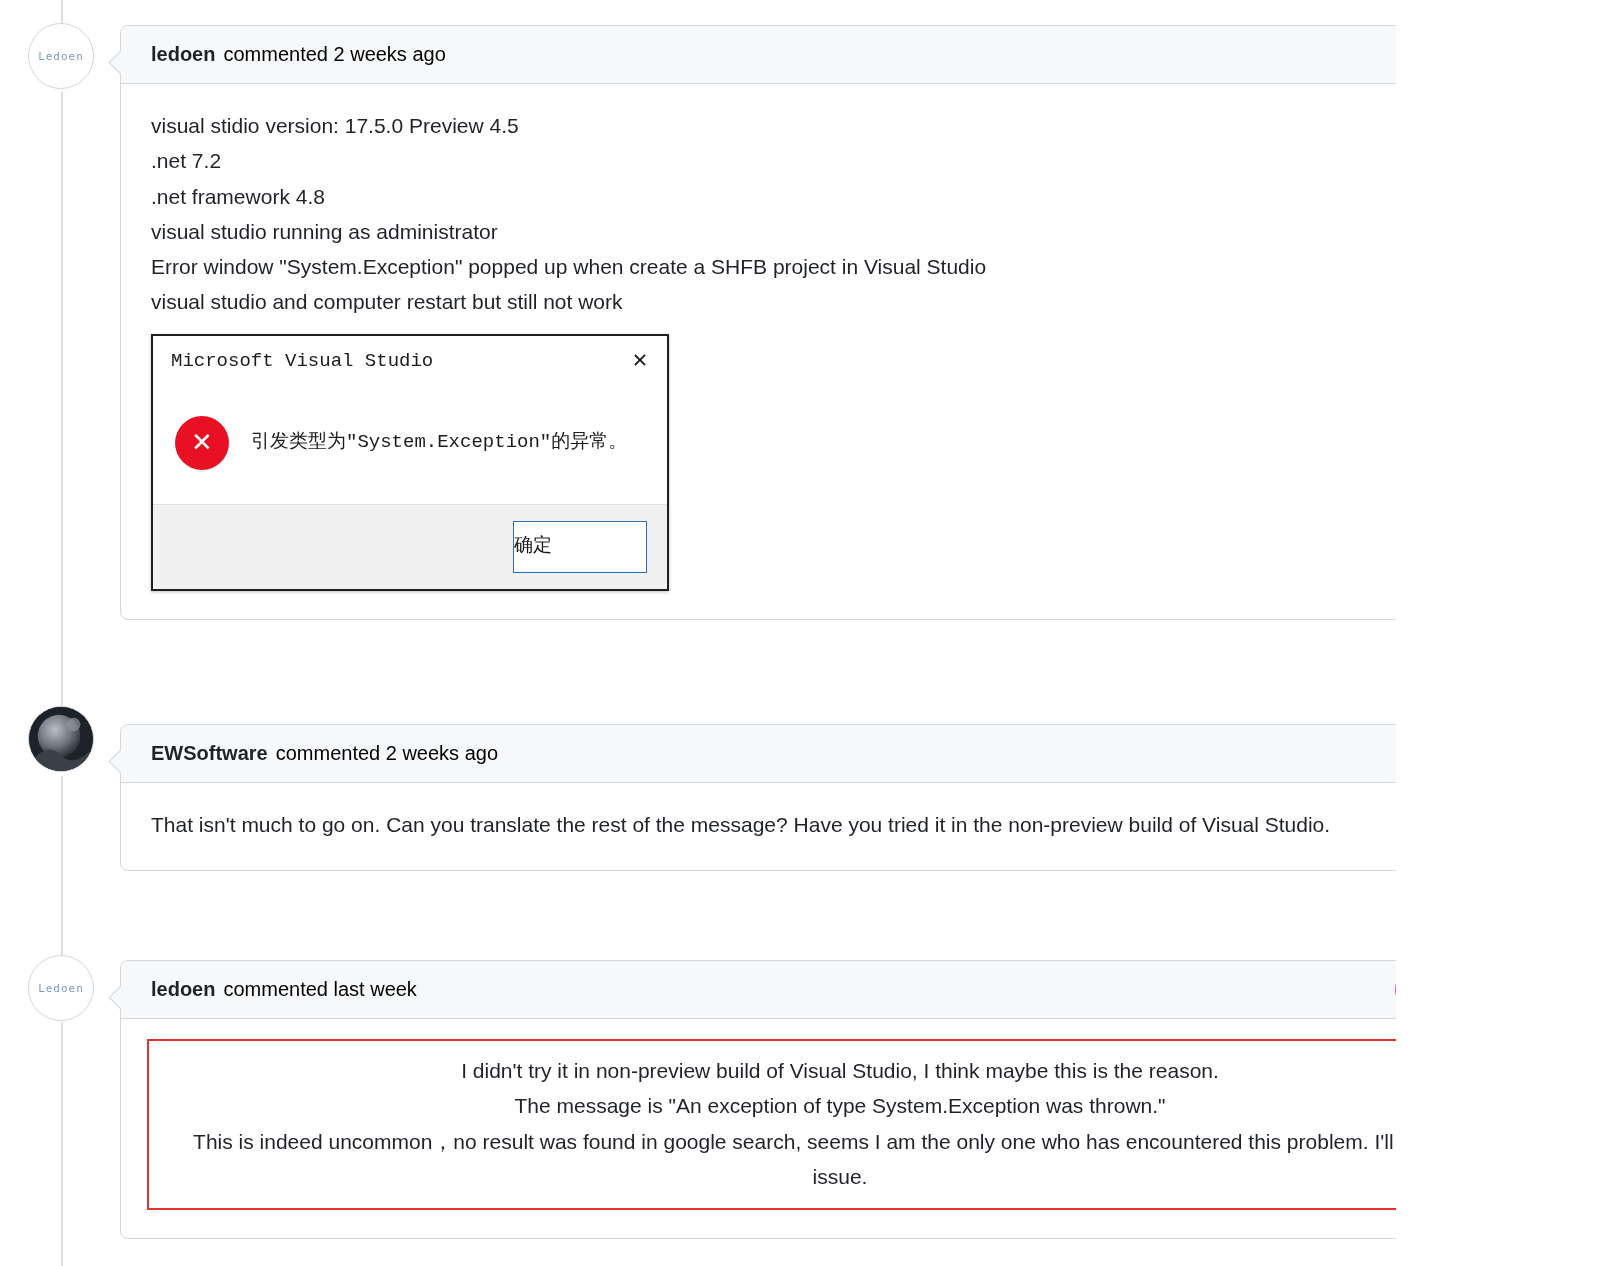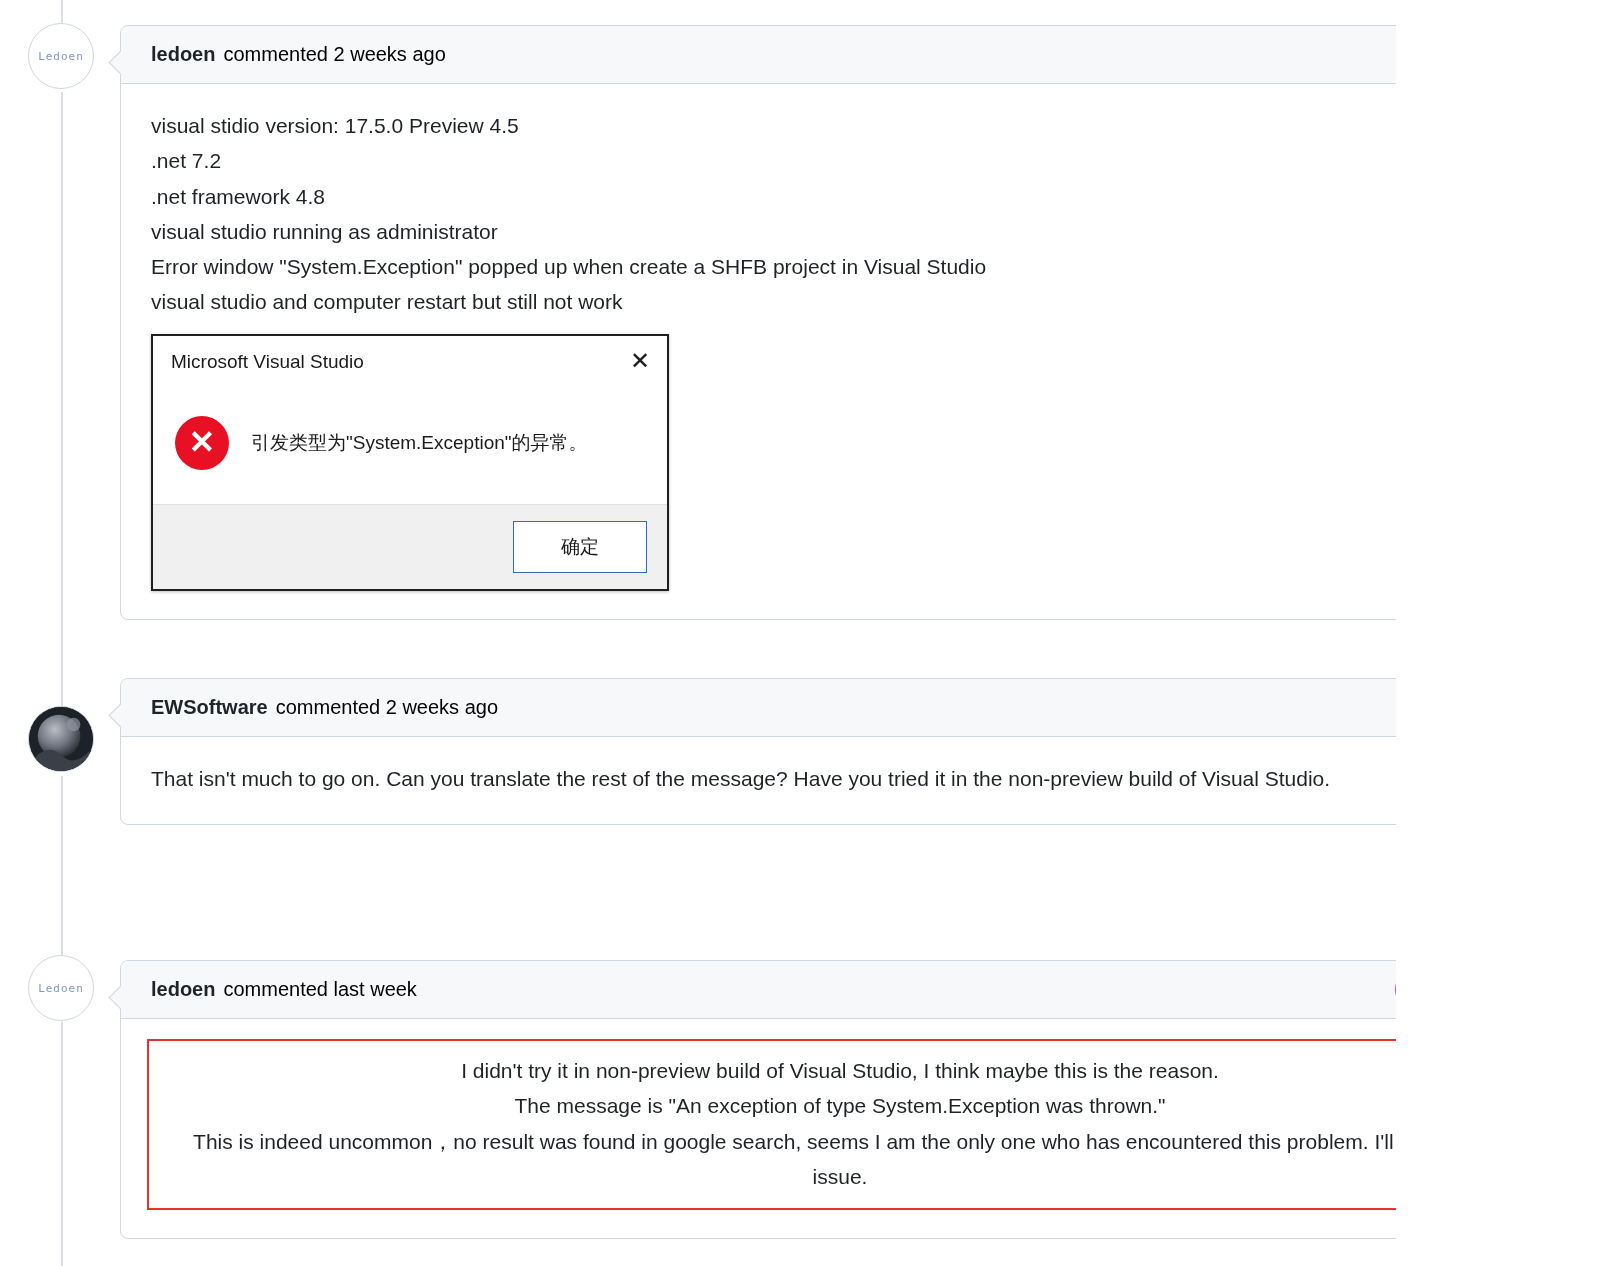--- a/index.html
+++ b/index.html
@@ -127,21 +127,21 @@
   }
 
   
   .vs-dialog {
     margin-top: 14px;
     width: 518px;
     border: 2px solid #1f1f1f;
     background: #ffffff;
     box-shadow: 0 1px 3px rgba(0,0,0,.25);
     box-sizing: border-box;
-    font-family: Liberation Sans, sans-serif;
+    font-family: Liberation Mono, monospace;
   }
   .vs-title {
     height: 52px;
     display: flex;
     align-items: center;
     padding: 0 4px 0 18px;
     box-sizing: border-box;
     background: #ffffff;
   }
   .vs-title-text {
@@ -186,21 +186,21 @@
   .vs-footer {
     background: #f0f0f0;
     border-top: 1px solid #e0e0e0;
     padding: 16px 20px;
     display: flex;
     justify-content: flex-end;
   }
   .vs-ok {
     min-width: 132px;
     padding: 9px 0;
-    text-align: center;
+    text-align: left;
     background: #ffffff;
     border: 1px solid #2f6fba;
     font-size: 19px;
     color: #1b1b1b;
     cursor: pointer;
   }
 
   .highlight-box {
     border: 2px solid #e5322d;
     padding: 12px 14px 14px 14px;
@@ -264,21 +264,21 @@
           <stop offset="100%" stop-color="#262a30"></stop>
         </radialGradient>
       </defs>
       <rect width="66" height="66" fill="#1d2128"></rect>
       <circle cx="31" cy="30" r="22" fill="url(#g1)"></circle>
       <path d="M8 50 Q22 38 34 50 T62 46 L66 66 L0 66 Z" fill="#3b4048"></path>
       <circle cx="46" cy="18" r="7" fill="#8f959e" opacity="0.7"></circle>
     </svg>
   </div>
 
-  <div class="card" style="top:678px;">
+  <div class="card" style="top:724px;">
     <div class="card-arrow"></div>
     <div class="card-header">
       <span class="author-name">EWSoftware</span>
       <span class="meta-text">commented 2 weeks ago</span>
       <span class="header-right">
         <span class="role-badge">Owner</span>
         <span class="kebab">•••</span>
       </span>
     </div>
     <div class="card-body">

